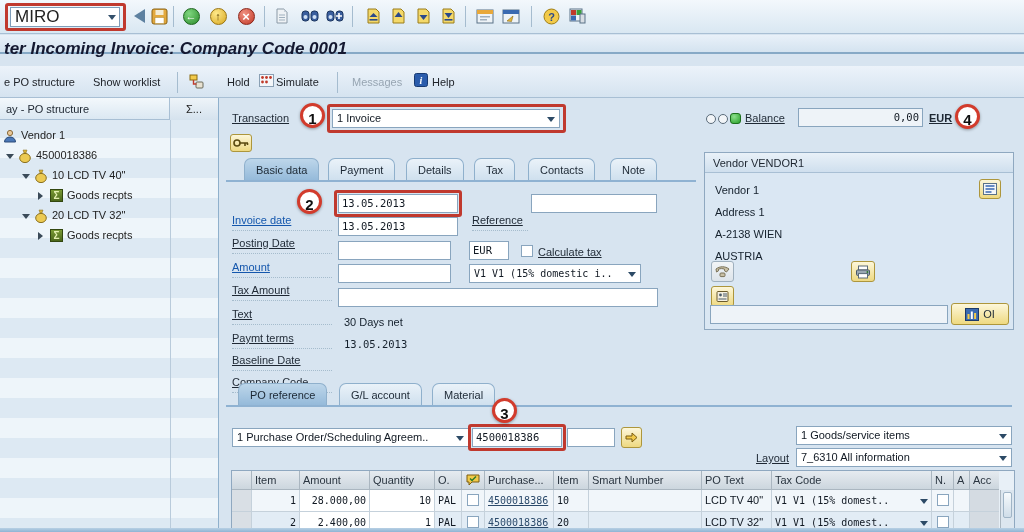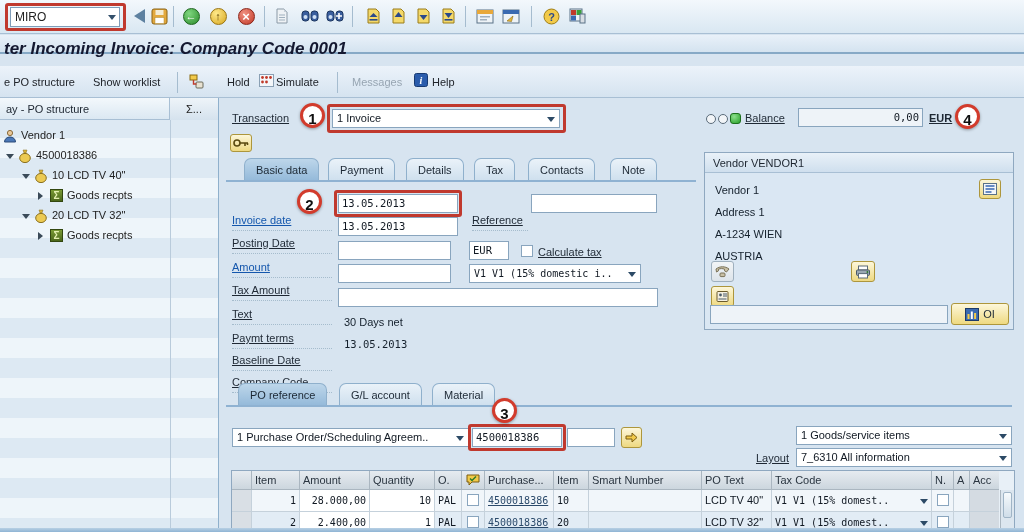--- a/index.html
+++ b/index.html
@@ -5,21 +5,21 @@
   * { box-sizing: border-box; }
   html,body { margin:0; padding:0; background:#9db6c9; }
   .window {
     position:relative; width:1024px; height:532px; overflow:hidden;
     background:#d7e4f0; font-family:"Liberation Sans", sans-serif; font-size:12px; color:#222;
   }
   
   .toolbar { position:absolute; top:0; left:0; right:0; height:34px;
     background:linear-gradient(#f3f8fc,#d9e7f2); border-bottom:1px solid #a8bfd4; }
   .cmd-field { position:absolute; left:10px; top:7px; width:110px; height:20px; background:#fff;
-    border:1px solid #7f9db9; font-size:12px; line-height:18px; padding:0 14px 0 4px; }
+    border:1px solid #7f9db9; font-size:17px; line-height:18px; padding:0 14px 0 4px; }
   .cmd-arrow { position:absolute; right:3px; top:7px; width:0; height:0;
     border-left:4px solid transparent; border-right:4px solid transparent; border-top:5px solid #33506b; }
   .tb-sep { position:absolute; top:6px; width:1px; height:21px; background:#a5bccf; }
   .tb-ic { position:absolute; top:6px; width:20px; height:20px; display:flex; align-items:center; justify-content:center; }
   .circ { width:17px; height:17px; border-radius:50%; display:flex; align-items:center; justify-content:center;
     color:#fff; font-weight:bold; font-size:11px; line-height:1; }
   .circ.green { background:radial-gradient(circle at 35% 30%, #7fd67f, #2c8c2c); border:1px solid #1d641d; }
   .circ.yellow { background:radial-gradient(circle at 35% 30%, #ffe98a, #d8a820); border:1px solid #9a7410; color:#5c4404; }
   .circ.red { background:radial-gradient(circle at 35% 30%, #f09080, #c23a28); border:1px solid #8a2418; }
   .circ::after { display:block; }
@@ -395,21 +395,21 @@
 
     <div class="lbl u" style="left:6px;top:236px;width:100px;">Baseline Date</div>
     <div class="val" style="left:118px;top:236px;font-family:'DejaVu Sans Mono',monospace;font-size:10.5px;">13.05.2013</div>
 
     <div class="lbl u" style="left:6px;top:258px;width:100px;">Company Code</div>
 
     <div class="vendor-panel">
       <div class="vendor-head">Vendor VENDOR1</div>
       <div class="vline" style="top:28px;">Vendor 1</div>
       <div class="vline" style="top:50px;">Address 1</div>
-      <div class="vline" style="top:72px;">A-1234 WIEN</div>
+      <div class="vline" style="top:72px;">A-2138 WIEN</div>
       <div class="vline" style="top:94px;">AUSTRIA</div>
       <div class="sapbtn" style="left:274px;top:26px;width:22px;height:20px;">
         <svg width="14" height="12" viewBox="0 0 14 12">
             <rect x="0.5" y="0.5" width="13" height="11" fill="#f4f7fa" stroke="#5a7288"></rect>
             <line x1="2.5" y1="3" x2="11.5" y2="3" stroke="#2a5cac" stroke-width="1.4"></line>
             <line x1="2.5" y1="6" x2="11.5" y2="6" stroke="#2a5cac" stroke-width="1.4"></line>
             <line x1="2.5" y1="9" x2="8.5" y2="9" stroke="#2a5cac" stroke-width="1.4"></line>
           </svg>
       </div>
       <div class="graybtn" style="left:6px;top:108px;width:23px;height:21px;">

